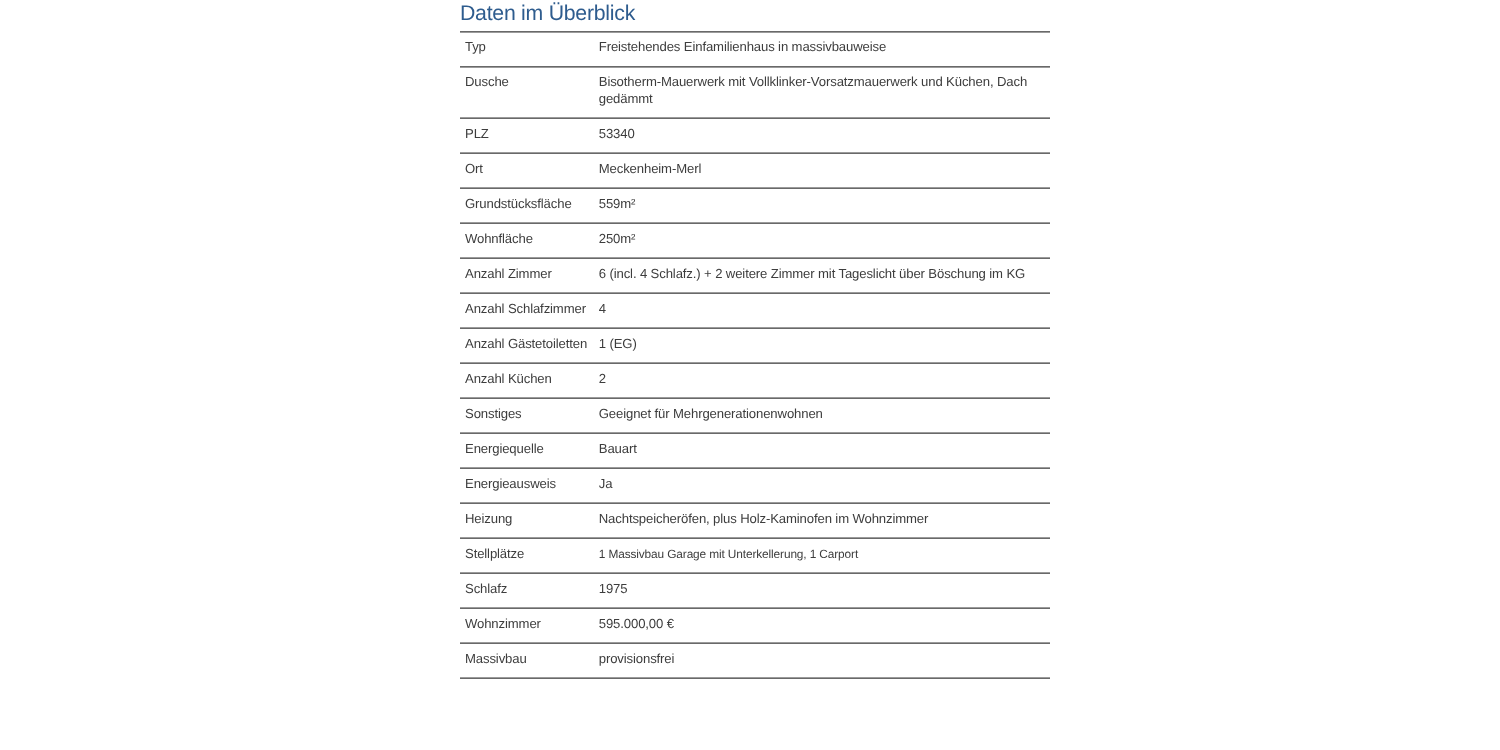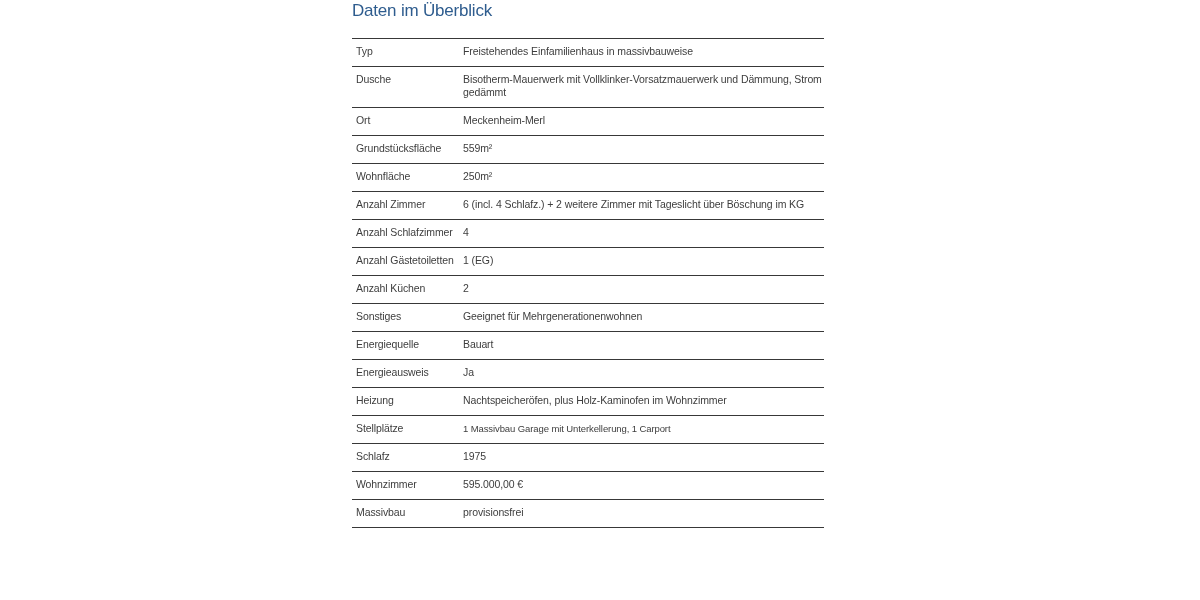--- a/index.html
+++ b/index.html
@@ -4,33 +4,33 @@
 <style>
   * { margin: 0; padding: 0; box-sizing: border-box; }
   html, body {
     width: 1200px; height: 600px;
     background: #ffffff;
     font-family: "Liberation Sans", sans-serif;
     overflow: hidden;
   }
   .sheet {
     position: absolute;
-    left: 352px; top: 0;
+    left: 368px; top: 0;
     width: 472px;
   }
   .page-title {
     margin-top: 2px;
     font-size: 17px;
     font-weight: 400;
     letter-spacing: -0.2px;
     color: #2E5C8E;
     line-height: 1.1;
   }
   .data-table {
-    margin-top: 17px;
+    margin-top: 4px;
     width: 100%;
     border-bottom: 1px solid #383838;
     font-size: 10.5px;
     letter-spacing: -0.1px;
     color: #3d3d3d;
   }
   .row {
     display: flex;
     border-top: 1px solid #383838;
     padding: 6px 0 8px 0;
@@ -59,23 +59,27 @@
 
   <div class="data-table">
 
     <div class="row">
       <div class="cell label">Typ</div>
       <div class="cell value nowrap">Freistehendes Einfamilienhaus in massivbauweise</div>
     </div>
 
     <div class="row">
       <div class="cell label">Dusche</div>
-      <div class="cell value">Bisotherm-Mauerwerk mit Vollklinker-Vorsatzmauerwerk und Dämmung, Strom gedämmt</div>
+      <div class="cell value">Bisotherm-Mauerwerk mit Vollklinker-Vorsatzmauerwerk und Küchen, Dach gedämmt</div>
     </div>
 
+    <div class="row">
+      <div class="cell label">PLZ</div>
+      <div class="cell value nowrap">53340</div>
+    </div>
 
     <div class="row">
       <div class="cell label">Ort</div>
       <div class="cell value nowrap">Meckenheim-Merl</div>
     </div>
 
     <div class="row">
       <div class="cell label">Grundstücksfläche</div>
       <div class="cell value nowrap">559m²</div>
     </div>

